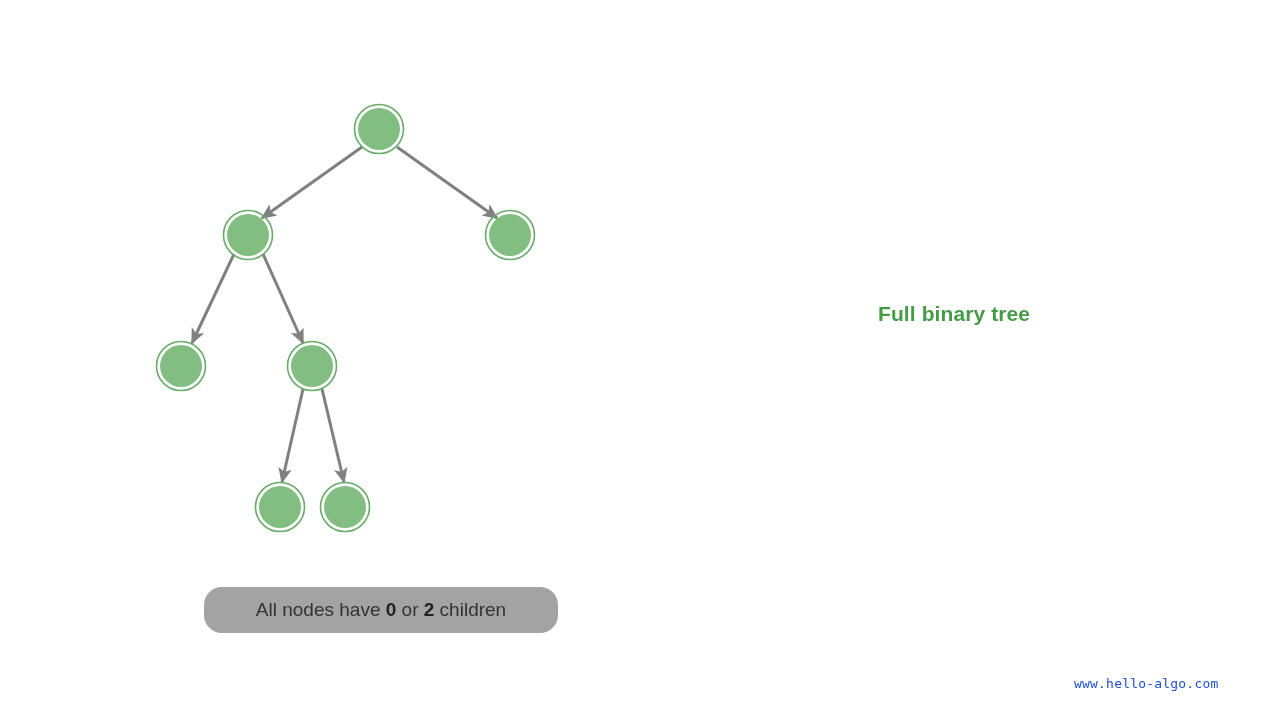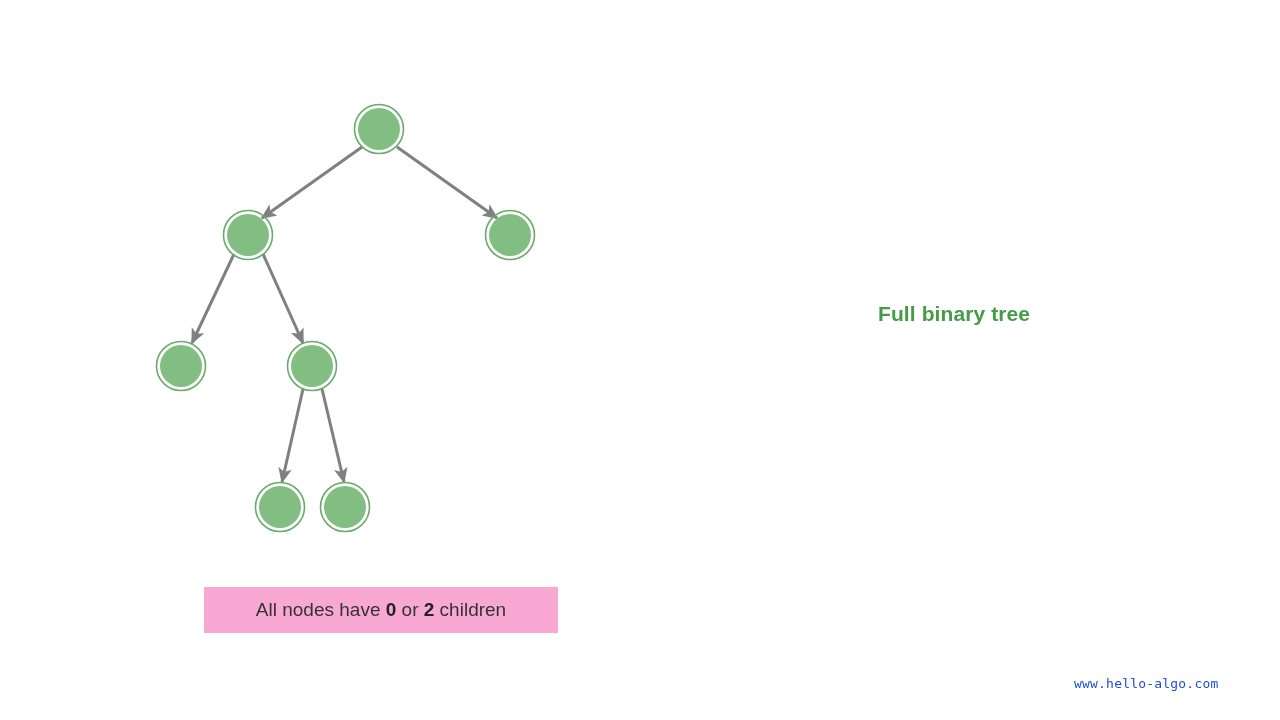--- a/index.html
+++ b/index.html
@@ -41,22 +41,22 @@
     white-space: nowrap;
     text-align: right;
   }
 
   .caption-box {
     position: absolute;
     left: 204px;
     top: 587px;
     width: 354px;
     height: 46px;
-    background: #f9a8d4;
-    border-radius: 0;
+    background: #a3a3a3;
+    border-radius: 18px;
     display: flex;
     align-items: center;
     justify-content: center;
     box-sizing: border-box;
   }
   .caption-text {
     font-size: 19px;
     color: #333333;
     white-space: nowrap;
   }

